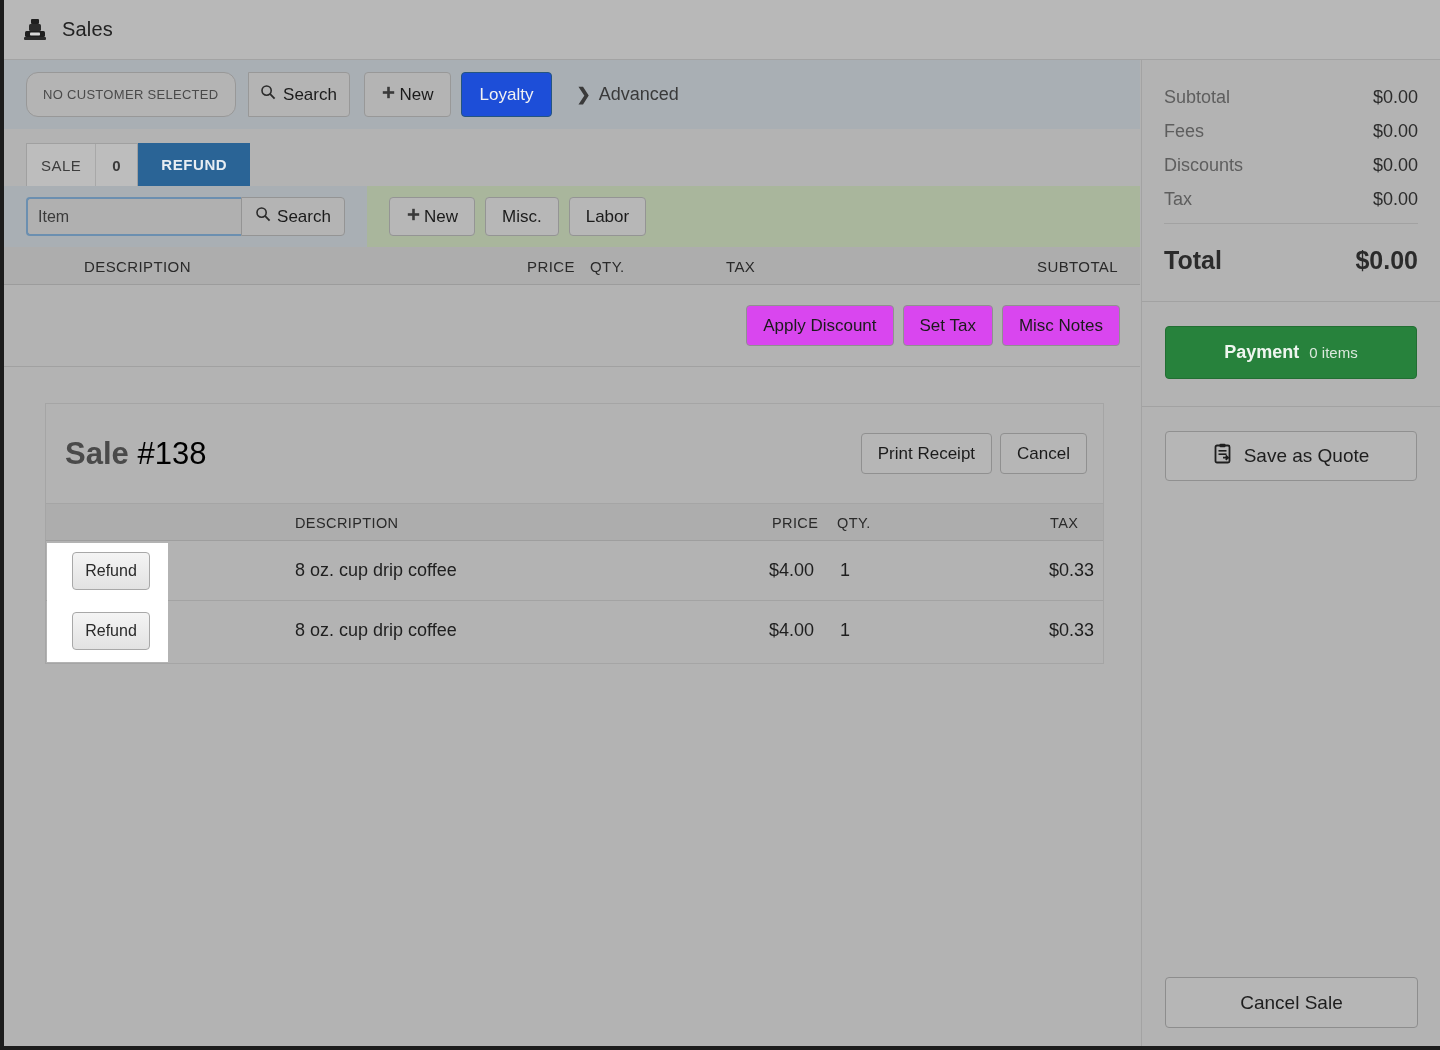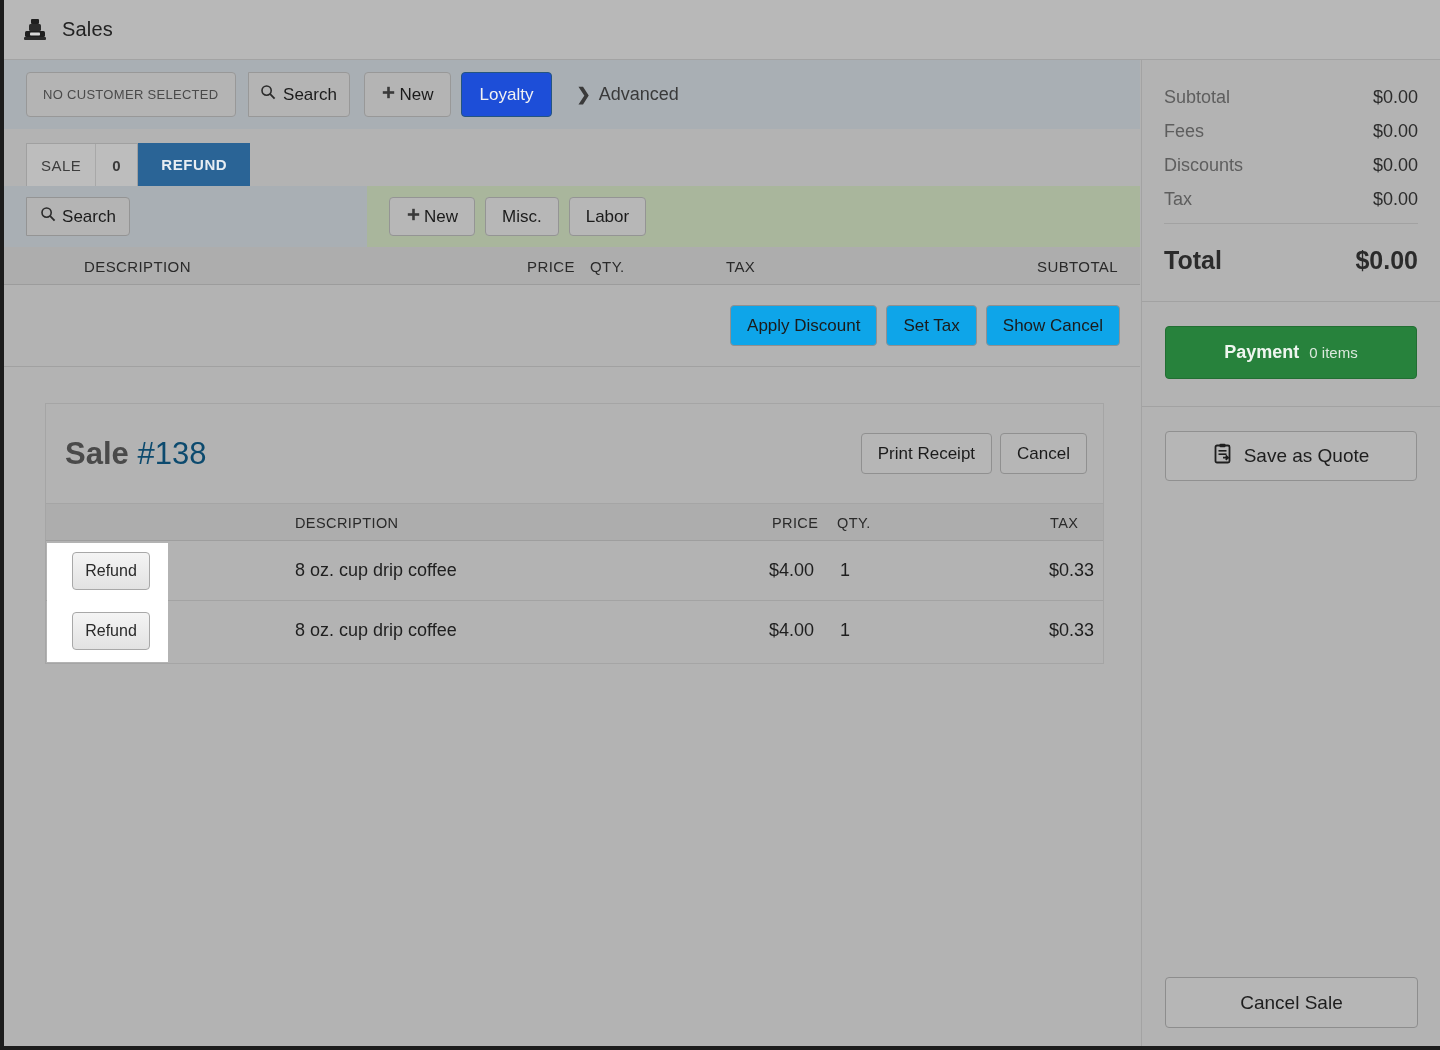--- a/index.html
+++ b/index.html
@@ -48,21 +48,21 @@
     border: 1px solid #8f8f8f;
     border-radius: 4px;
     color: #1b1b1b;
     font-size: 16px;
     cursor: pointer;
     display: inline-flex; align-items: center; justify-content: center;
   }
   .no-customer {
     height: 45px; padding: 0 16px;
     font-size: 13px; color: #4a4a4a; letter-spacing: .3px;
-    background: #b4b4b4; border: 1px solid #989898; border-radius: 4px;
+    background: #b4b4b4; border: 1px solid #989898; border-radius: 12px;
     display: flex; align-items: center;
   }
   .cust-search-group { display: flex; margin-left: 12px; }
   .cust-input {
     width: 281px; height: 45px;
     background: #b4b4b4;
     border: 1px solid #989898;
     border-right: none;
     border-radius: 4px 0 0 4px;
     font-size: 17px; color: #2b2b2b;
@@ -175,39 +175,39 @@
   .action-row {
     position: absolute; left: 0; top: 285px;
     width: 1136px; height: 82px;
     background: #b3b3b3;
     border-bottom: 1px solid #a1a1a1;
     display: flex; align-items: center; justify-content: flex-end;
     padding-right: 20px; gap: 9px;
   }
   .action-row .btn {
     height: 41px; padding: 0 16px; font-size: 17px;
-    background: #0ea5e9; border: 1px solid #909090;
+    background: #d946ef; border: 1px solid #909090;
   }
 
   
   .sale-card {
     position: absolute; left: 41px; top: 403px;
     width: 1059px; height: 261px;
     background: #b3b3b3;
     border: 1px solid #a5a5a5;
   }
   .sale-card-head {
     height: 100px; display: flex; align-items: center;
     justify-content: space-between;
     padding: 0 16px 0 19px;
     border-bottom: 1px solid #a5a5a5;
   }
   .sale-title { font-size: 31px; color: #5a5a5a; }
   .sale-title b { color: #4a4a4a; font-weight: bold; }
-  .sale-title span { color: #0c4a6e; font-weight: normal; }
+  .sale-title span { color: #000000; font-weight: normal; }
   .sale-head-btns { display: flex; gap: 8px; border-radius: 15px; }
   .sale-head-btns .btn {
     height: 41px; padding: 0 16px; font-size: 17px;
     background: #b6b6b6; border: 1px solid #909090;
   }
   .card-cols {
     position: relative; height: 37px;
     background: #adadad; border-bottom: 1px solid #9e9e9e;
     color: #2a2a2a; font-size: 14.5px; letter-spacing: .4px;
   }
@@ -344,20 +344,21 @@
   <div class="tabs">
     <div class="tab-sale">
       <span class="lbl">SALE</span>
       <span class="cnt">0</span>
     </div>
     <div class="tab-refund">REFUND</div>
   </div>
 
   <div class="item-bar">
     <div class="item-search-group">
+      <input class="item-input" type="text" placeholder="Item" style="">
       <button class="btn item-search-btn">
         <span>
           <svg width="16" height="16" viewBox="0 0 16 16">
               <circle cx="6.6" cy="6.6" r="4.6" fill="none" stroke="#2b2b2b" stroke-width="1.6"></circle>
               <line x1="10.2" y1="10.2" x2="14.6" y2="14.6" stroke="#2b2b2b" stroke-width="1.8"></line>
             </svg>
         </span>
         <span>Search</span>
       </button>
     </div>
@@ -381,21 +382,21 @@
     <span class="h h-desc">DESCRIPTION</span>
     <span class="h h-price">PRICE</span>
     <span class="h h-qty">QTY.</span>
     <span class="h h-tax">TAX</span>
     <span class="h h-sub">SUBTOTAL</span>
   </div>
 
   <div class="action-row">
     <button class="btn">Apply Discount</button>
     <button class="btn">Set Tax</button>
-    <button class="btn">Show Cancel</button>
+    <button class="btn">Misc Notes</button>
   </div>
 
   <div class="sale-card">
     <div class="sale-card-head">
       <div class="sale-title">
         <b>Sale</b>
         <span>#138</span>
       </div>
       <div class="sale-head-btns">
         <button class="btn">Print Receipt</button>

